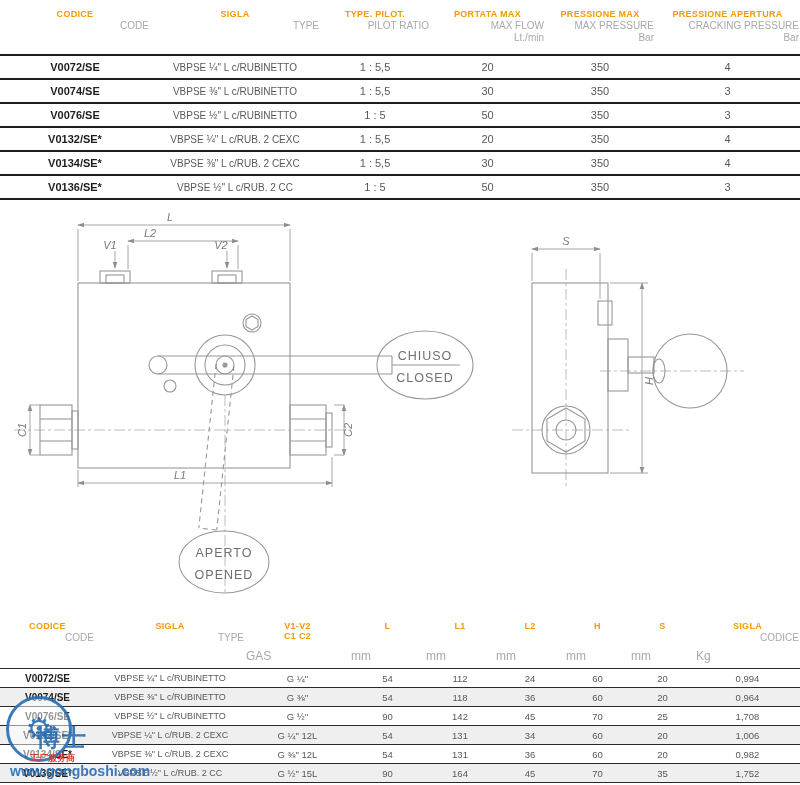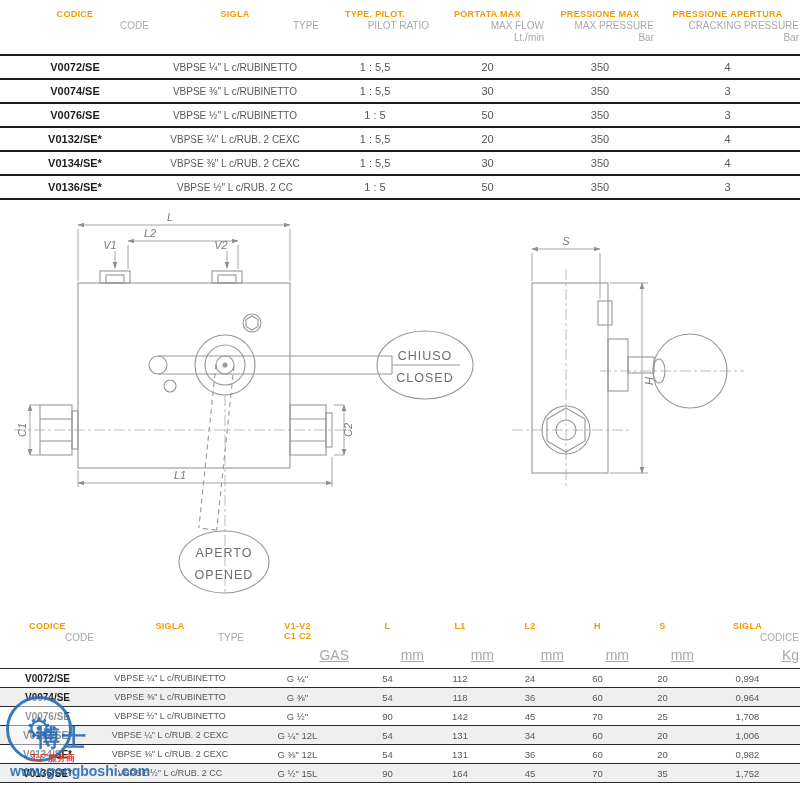--- a/index.html
+++ b/index.html
@@ -19,21 +19,21 @@
   }
   .toptable tbody tr:last-child td{border-bottom:2px solid #1d1d1b;}
   .toptable tbody td.code, .bottomtable tbody td.code{font-weight:bold;color:#1d1d1b;font-size:11px;}
   .toptable tbody td.type{font-size:10px;}
   
   .drawing{position:absolute;top:205px;left:0;width:800px;height:406px;}
   
   .bottomtable{position:absolute;top:618px;left:0;width:800px;}
   .bottomtable thead td{vertical-align:top;height:46px;padding-top:3px;position:relative;}
   .bottomtable .hcell{display:flex;flex-direction:column;height:44px;}
-  .bottomtable .h-unit{color:#a6a8ab;font-size:14px;text-align:right;margin-top:auto;padding-bottom:2px;text-decoration:underline;}
+  .bottomtable .h-unit{color:#a6a8ab;font-size:12px;text-align:left;margin-top:auto;padding-bottom:2px;}
   .bottomtable tbody td{
     height:18px;text-align:center;border-top:1.4px solid #2a2a2a;
     font-size:9.5px;color:#58585a;padding:0 2px;white-space:nowrap;overflow:hidden;
   }
   .bottomtable tbody tr:nth-child(even) td{background:#efefef;}
   .bottomtable tbody tr:last-child td{border-bottom:1.4px solid #2a2a2a;}
   .bottomtable tbody td.code{font-size:10px;}
   .bottomtable tbody td.type{font-size:9px;}
   
   .watermark{position:absolute;left:4px;top:694px;width:130px;height:90px;z-index:5;opacity:.92;}

